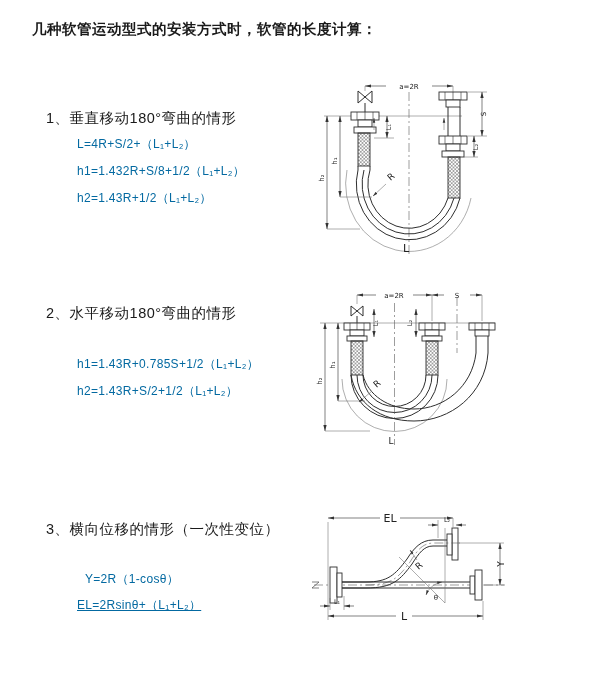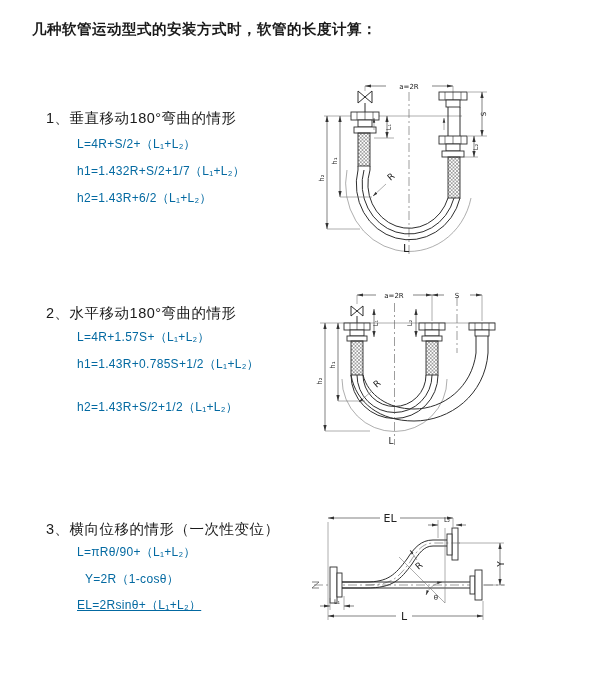--- a/index.html
+++ b/index.html
@@ -24,30 +24,28 @@
 </style>
 </head>
 <body>
 
 <div id="page">
 
   <div class="title">几种软管运动型式的安装方式时，软管的长度计算：</div>
 
   <div class="sec-head" style="left:46px;top:109px;">1、垂直移动180°弯曲的情形</div>
   <div class="formula" style="left:77px;top:136px;">L=4R+S/2+（L₁+L₂）</div>
-  <div class="formula" style="left:77px;top:163px;">h1=1.432R+S/2+1/7（L₁+L₂）</div>
-  <div class="formula" style="left:77px;top:190px;">h2=1.43R+6/2（L₁+L₂）</div>
+  <div class="formula" style="left:77px;top:163px;">h1=1.432R+S/8+1/2（L₁+L₂）</div>
+  <div class="formula" style="left:77px;top:190px;">h2=1.43R+1/2（L₁+L₂）</div>
 
   <div class="sec-head" style="left:46px;top:304px;text-align:right;">2、水平移动180°弯曲的情形</div>
-  <div class="formula" style="left:77px;top:329px;">L=4R+1.57S+（L₁+L₂）</div>
   <div class="formula" style="left:77px;top:356px;">h1=1.43R+0.785S+1/2（L₁+L₂）</div>
-  <div class="formula" style="left:77px;top:383px;margin-top:16px;">h2=1.43R+S/2+1/2（L₁+L₂）</div>
+  <div class="formula" style="left:77px;top:383px;">h2=1.43R+S/2+1/2（L₁+L₂）</div>
 
   <div class="sec-head" style="left:46px;top:520px;">3、横向位移的情形（一次性变位）</div>
-  <div class="formula" style="left:77px;top:544px;">L=πRθ/90+（L₁+L₂）</div>
   <div class="formula" style="left:77px;top:571px;margin-left:8px;">Y=2R（1-cosθ）</div>
   <div class="formula" style="left:77px;top:597px;text-decoration:underline;">EL=2Rsinθ+（L₁+L₂）</div>
 
   <svg style="left:310px;top:66px;" width="290" height="212" viewBox="0 0 290 212">
     <defs>
       <marker id="arr" viewBox="0 0 12 8" refX="11.5" refY="4" markerWidth="9" markerHeight="6" orient="auto-start-reverse">
         <path d="M0,0.9 L12,4 L0,7.1 Z" fill="#333"></path>
       </marker>
       <pattern id="hatch" width="3.5" height="3.5" patternUnits="userSpaceOnUse">
         <path d="M0,3.5 L3.5,0 M0,0 L3.5,3.5" stroke="#555" stroke-width="0.5"></path>

